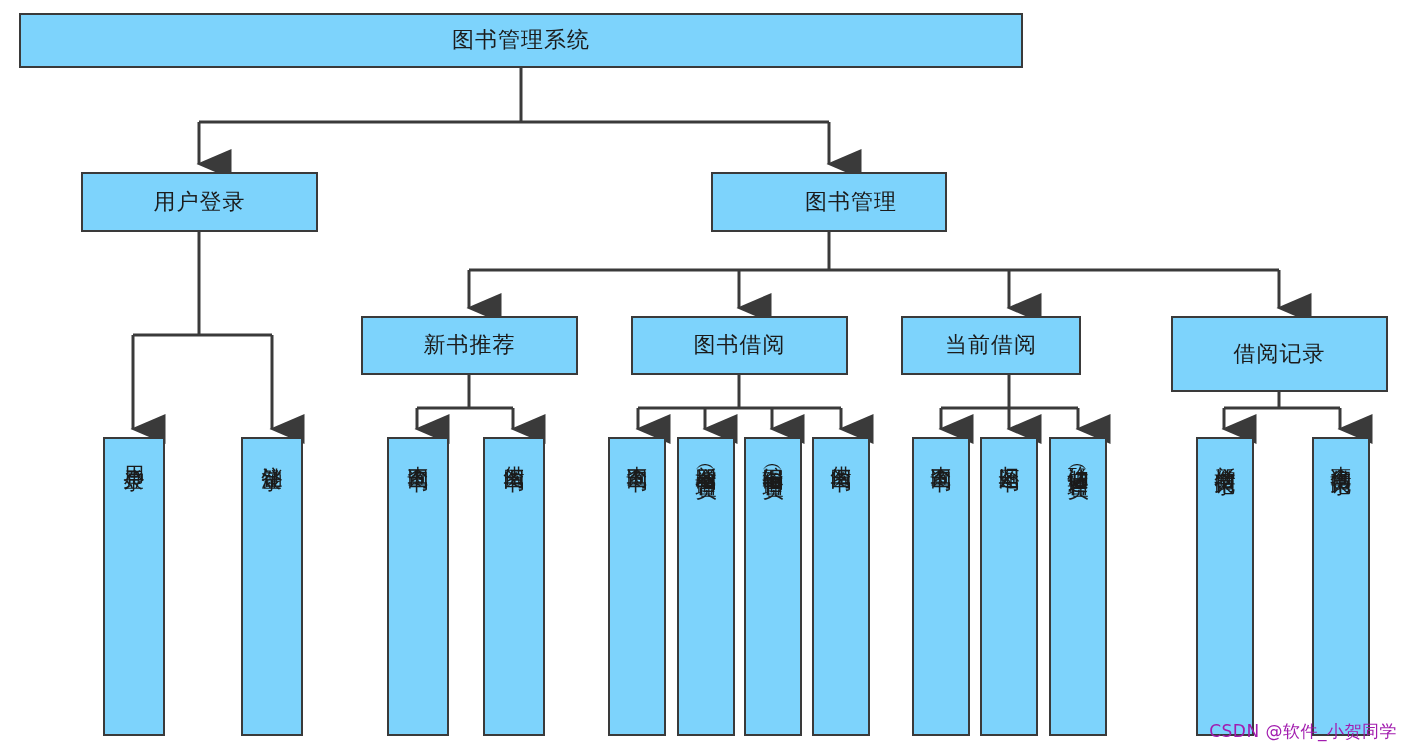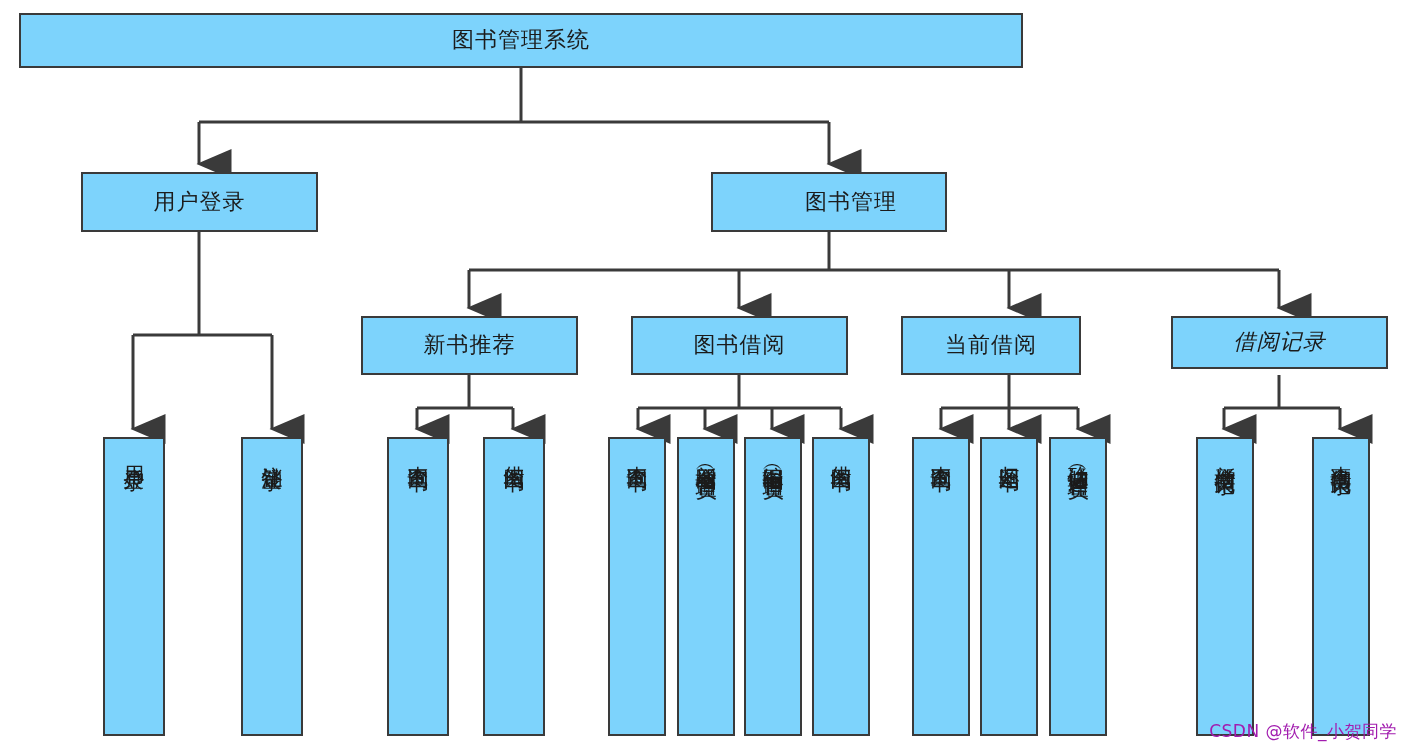--- a/index.html
+++ b/index.html
@@ -142,21 +142,21 @@
 
   <div class="node node-h" style="left:361px; top:316px; width:217px; height:59px;">
     <span class="label">新书推荐</span>
   </div>
   <div class="node node-h" style="left:631px; top:316px; width:217px; height:59px;">
     <span class="label">图书借阅</span>
   </div>
   <div class="node node-h" style="left:901px; top:316px; width:180px; height:59px;">
     <span class="label">当前借阅</span>
   </div>
-  <div class="node node-h" style="left:1171px; top:316px; width:217px; height:53px;font-style:italic;">
+  <div class="node node-h" style="left:1171px; top:316px; width:217px; height:76px;">
     <span class="label">借阅记录</span>
   </div>
 
   <div class="node node-v" style="left:103px; top:437px; width:62px; height:299px;">
     <span class="label">用户登录</span>
   </div>
   <div class="node node-v" style="left:241px; top:437px; width:62px; height:299px;">
     <span class="label">注销登录</span>
   </div>
 

